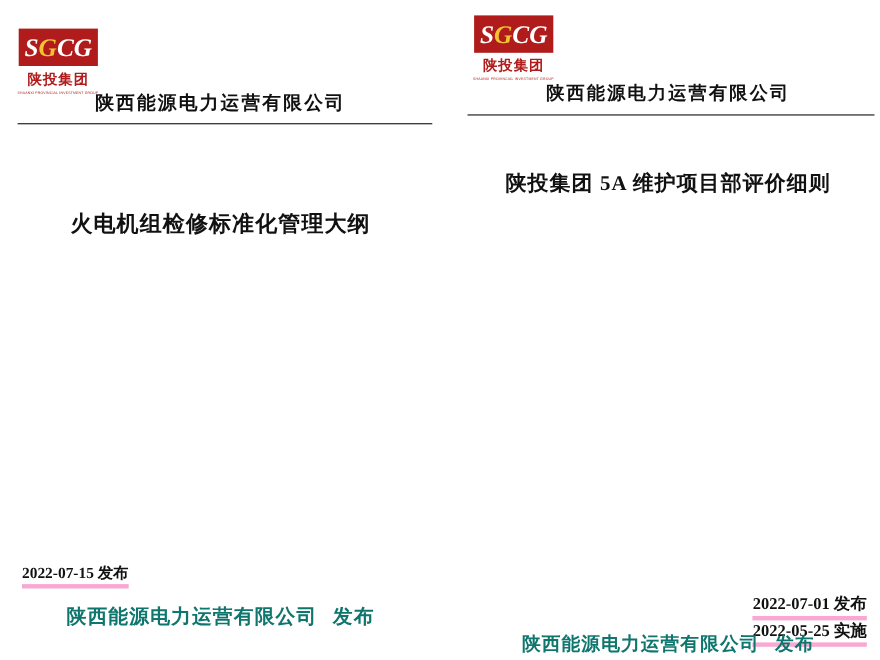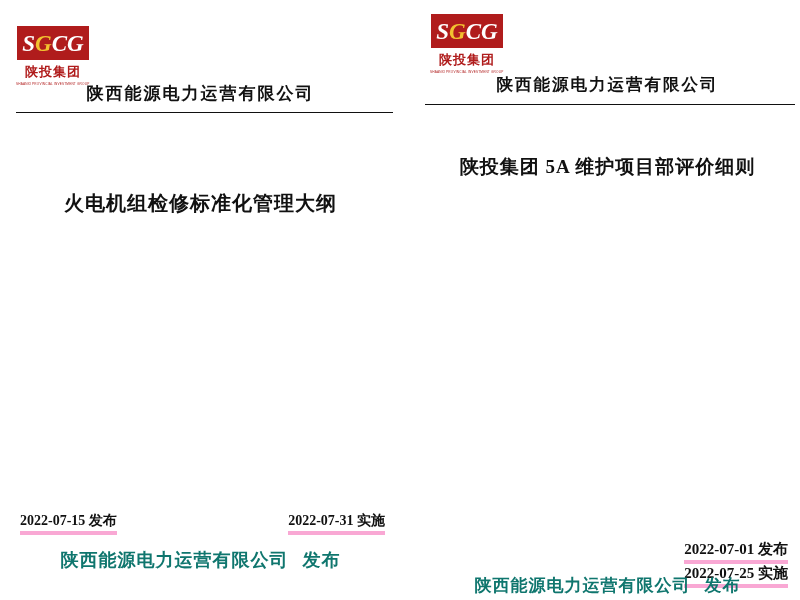--- a/index.html
+++ b/index.html
@@ -160,21 +160,20 @@
   </div>
 
   <div class="org-line">陕西能源电力运营有限公司</div>
 
   <div class="rule rule-top"></div>
 
   <div class="doc-title">火电机组检修标准化管理大纲</div>
 
   <div class="date-row">
     <span class="date-item">2022-07-15  发布</span>
-    <span class="date-item">2022-07-31  实施</span>
   </div>
 
   <div class="publisher">
     <span>陕西能源电力运营有限公司</span><span class="gap"></span><span>发布</span>
   </div>
 </div>
 
 <div class="page" id="doc-right">
 
   <div class="logo-block">
@@ -189,19 +188,19 @@
   </div>
 
   <div class="org-line">陕西能源电力运营有限公司</div>
 
   <div class="rule rule-top"></div>
 
   <div class="doc-title">陕投集团 5A 维护项目部评价细则</div>
 
   <div class="date-row">
     <span class="date-item">2022-07-01 发布</span>
-    <span class="date-item">2022-07-25 实施</span>
+    <span class="date-item">2022-05-25 实施</span>
   </div>
 
   <div class="publisher">
     <span>陕西能源电力运营有限公司</span><span class="gap"></span><span>发布</span>
   </div>
 </div>
 
 </body></html>

